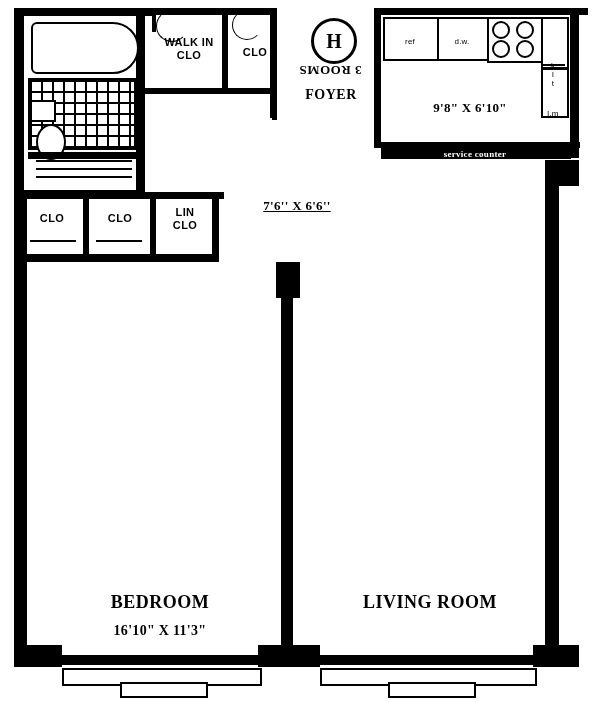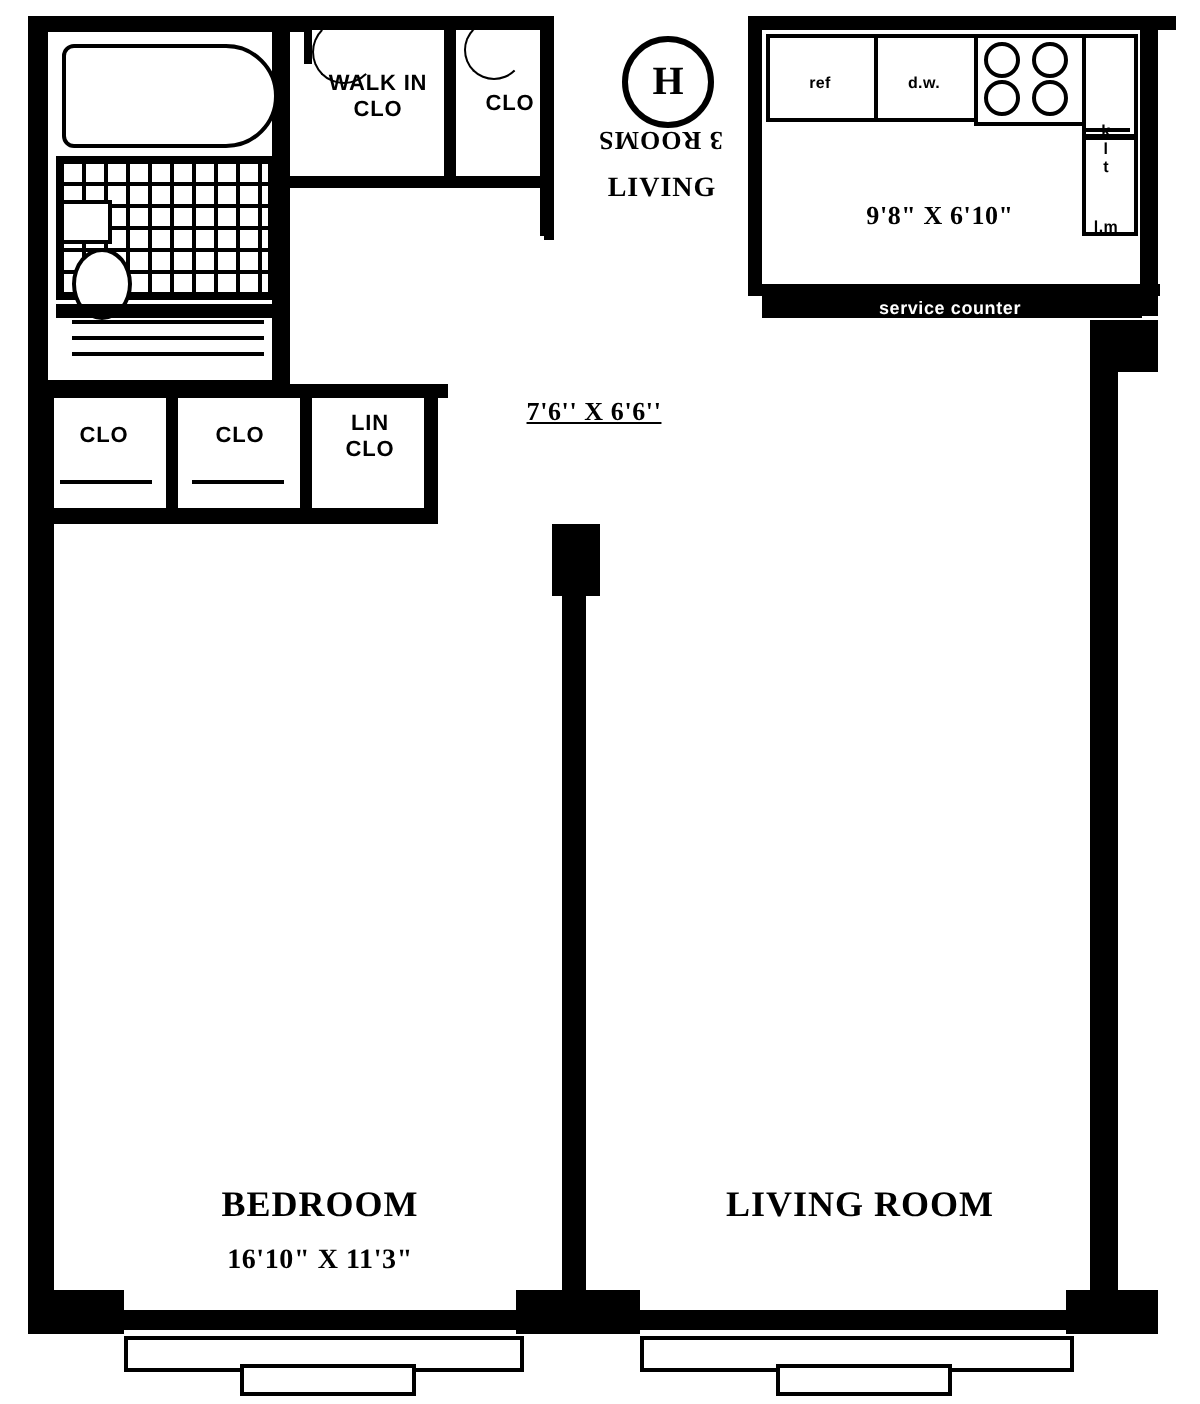--- a/index.html
+++ b/index.html
@@ -44,29 +44,29 @@
     font-weight: bold;
     font-size: 11px;
     line-height: 1.15;
     letter-spacing: 0.4px;
     white-space: pre-line;
   }
   .tiny-label {
     position: absolute;
     text-align: center;
     font-family: "Liberation Sans", sans-serif;
-    font-weight: bold;
+    font-weight: normal;
     font-size: 8px;
     line-height: 1.1;
     letter-spacing: 0.2px;
     white-space: pre-line;
   }
   .handwrite {
     position: absolute;
-    font-family: Liberation Sans, sans-serif;
+    font-family: Liberation Serif, serif;
     font-weight: bold;
     font-size: 9px;
     letter-spacing: 0.3px;
     white-space: pre-line;
     text-align: center;
   }
   .fixture {
     position: absolute;
     border: 2px solid #000000;
     background: #ffffff;
@@ -197,21 +197,21 @@
   <div class="small-label" style="left:234px; top:46px; width:42px;">CLO</div>
   <div class="small-label" style="left:24px; top:212px; width:56px;">CLO</div>
   <div class="small-label" style="left:92px; top:212px; width:56px;">CLO</div>
   <div class="small-label" style="left:160px; top:206px; width:50px;">LIN
 CLO</div>
 
   <div class="compass" style="left:311px; top:18px;">
     <span>H</span>
   </div>
   <div class="foyer-rot" style="left:299px; top:62px;">3 ROOMS</div>
-  <div class="room-label" style="left:291px; top:86px; width:80px; font-size:14px;">LIVING</div>
+  <div class="room-label" style="left:291px; top:86px; width:80px; font-size:14px;">FOYER</div>
 
   <div class="room-label dim" style="left:232px; top:198px; width:130px; font-size:13px;text-decoration:underline;">7'6'' X 6'6''</div>
 
   <div class="room-label dim" style="left:390px; top:100px; width:160px; font-size:13px;">9'8" X 6'10"</div>
 
   <div class="handwrite" style="left:400px; top:149px; width:150px; color:#ffffff;">service counter</div>
   <div class="tiny-label" style="left:392px; top:38px; width:36px;">ref</div>
   <div class="tiny-label" style="left:444px; top:38px; width:36px;">d.w.</div>
   <div class="tiny-label" style="left:544px; top:62px; width:18px;">k
 l

